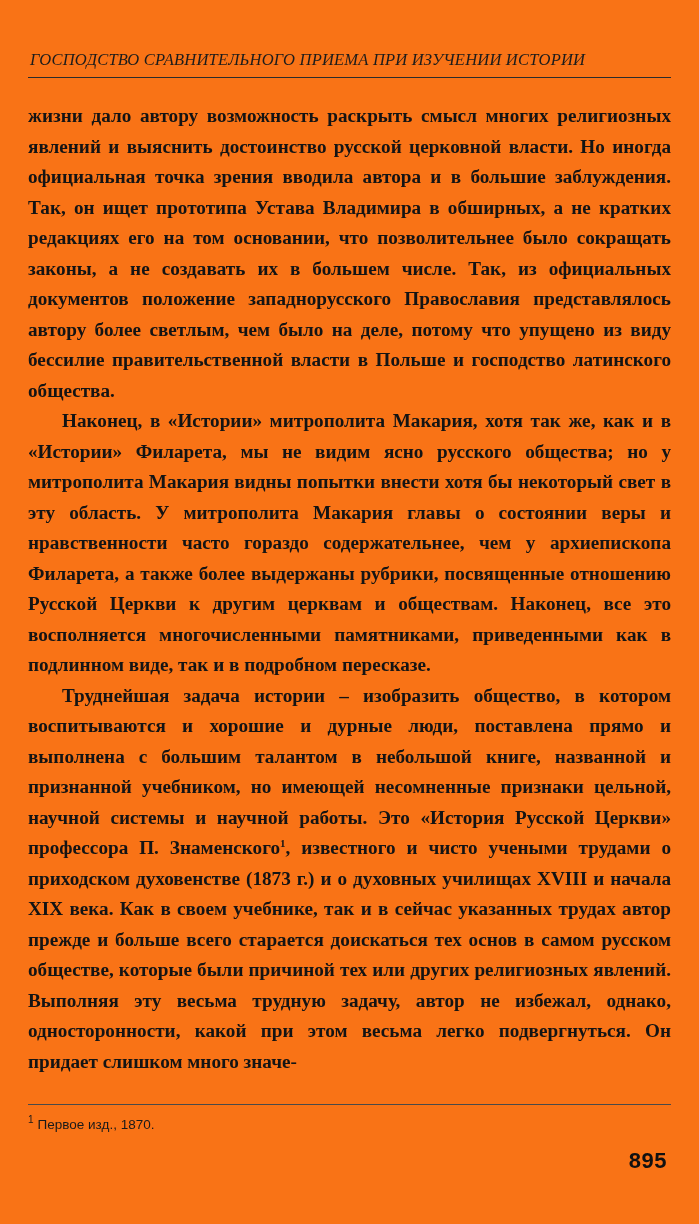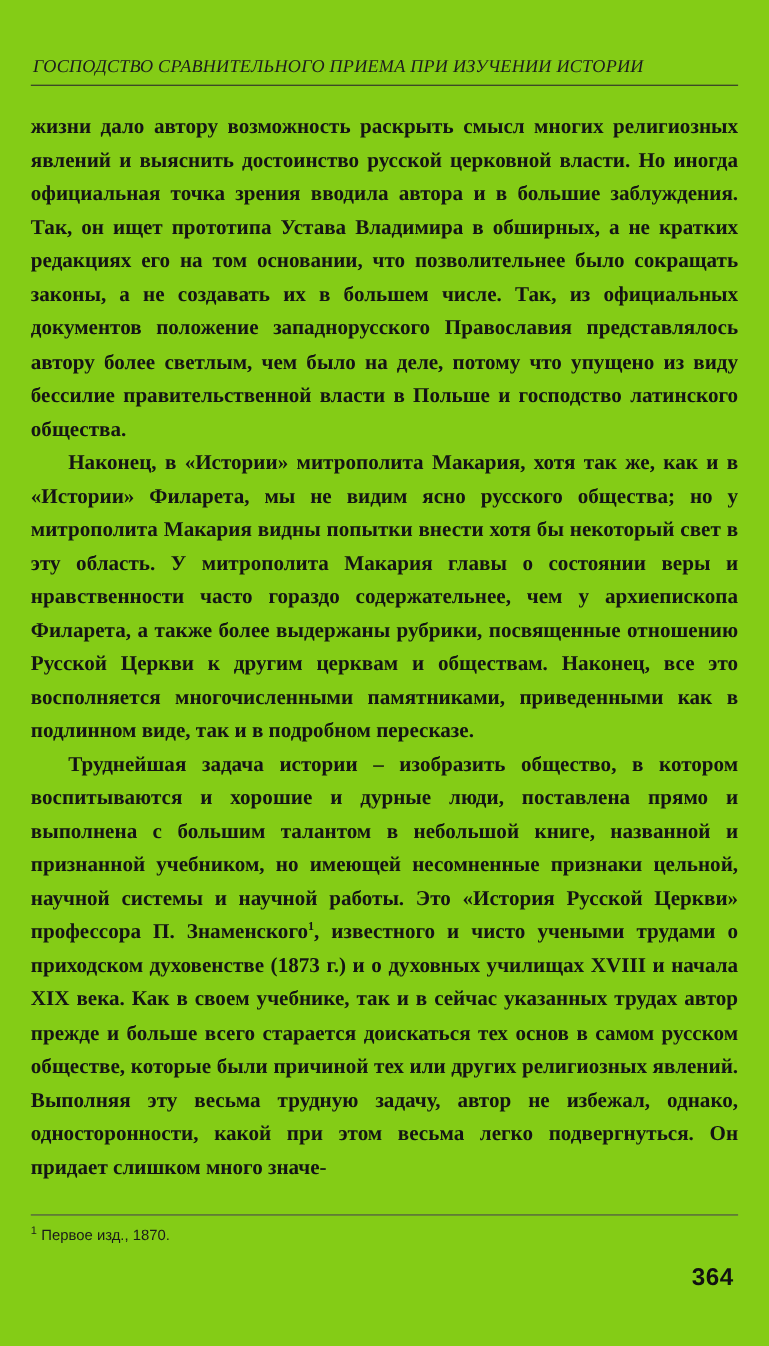--- a/index.html
+++ b/index.html
@@ -13,21 +13,21 @@
     position: relative;
     font-family: "Liberation Serif", serif;
     color: #1a1a1a;
     overflow: hidden;
   }
   .page {
     position: absolute;
     top: 0; left: 0;
     width: 699px;
     height: 1224px;
-    background: #84cc16;
+    background: #f97316;
   }
   .content {
     position: absolute;
     left: 28px;
     right: 28px;
     top: 50px;
   }
   .running-head {
     font-family: "Liberation Serif", serif;
     font-style: italic;
@@ -117,15 +117,15 @@
 
   </div>
 
   <div class="footnote-area">
     <hr class="foot-rule">
     <div class="footnote">
       <sup>1</sup><span>Первое изд., 1870.</span>
     </div>
   </div>
 
-  <div class="folio">364</div>
+  <div class="folio">895</div>
 
 </div>
 
 </body></html>

